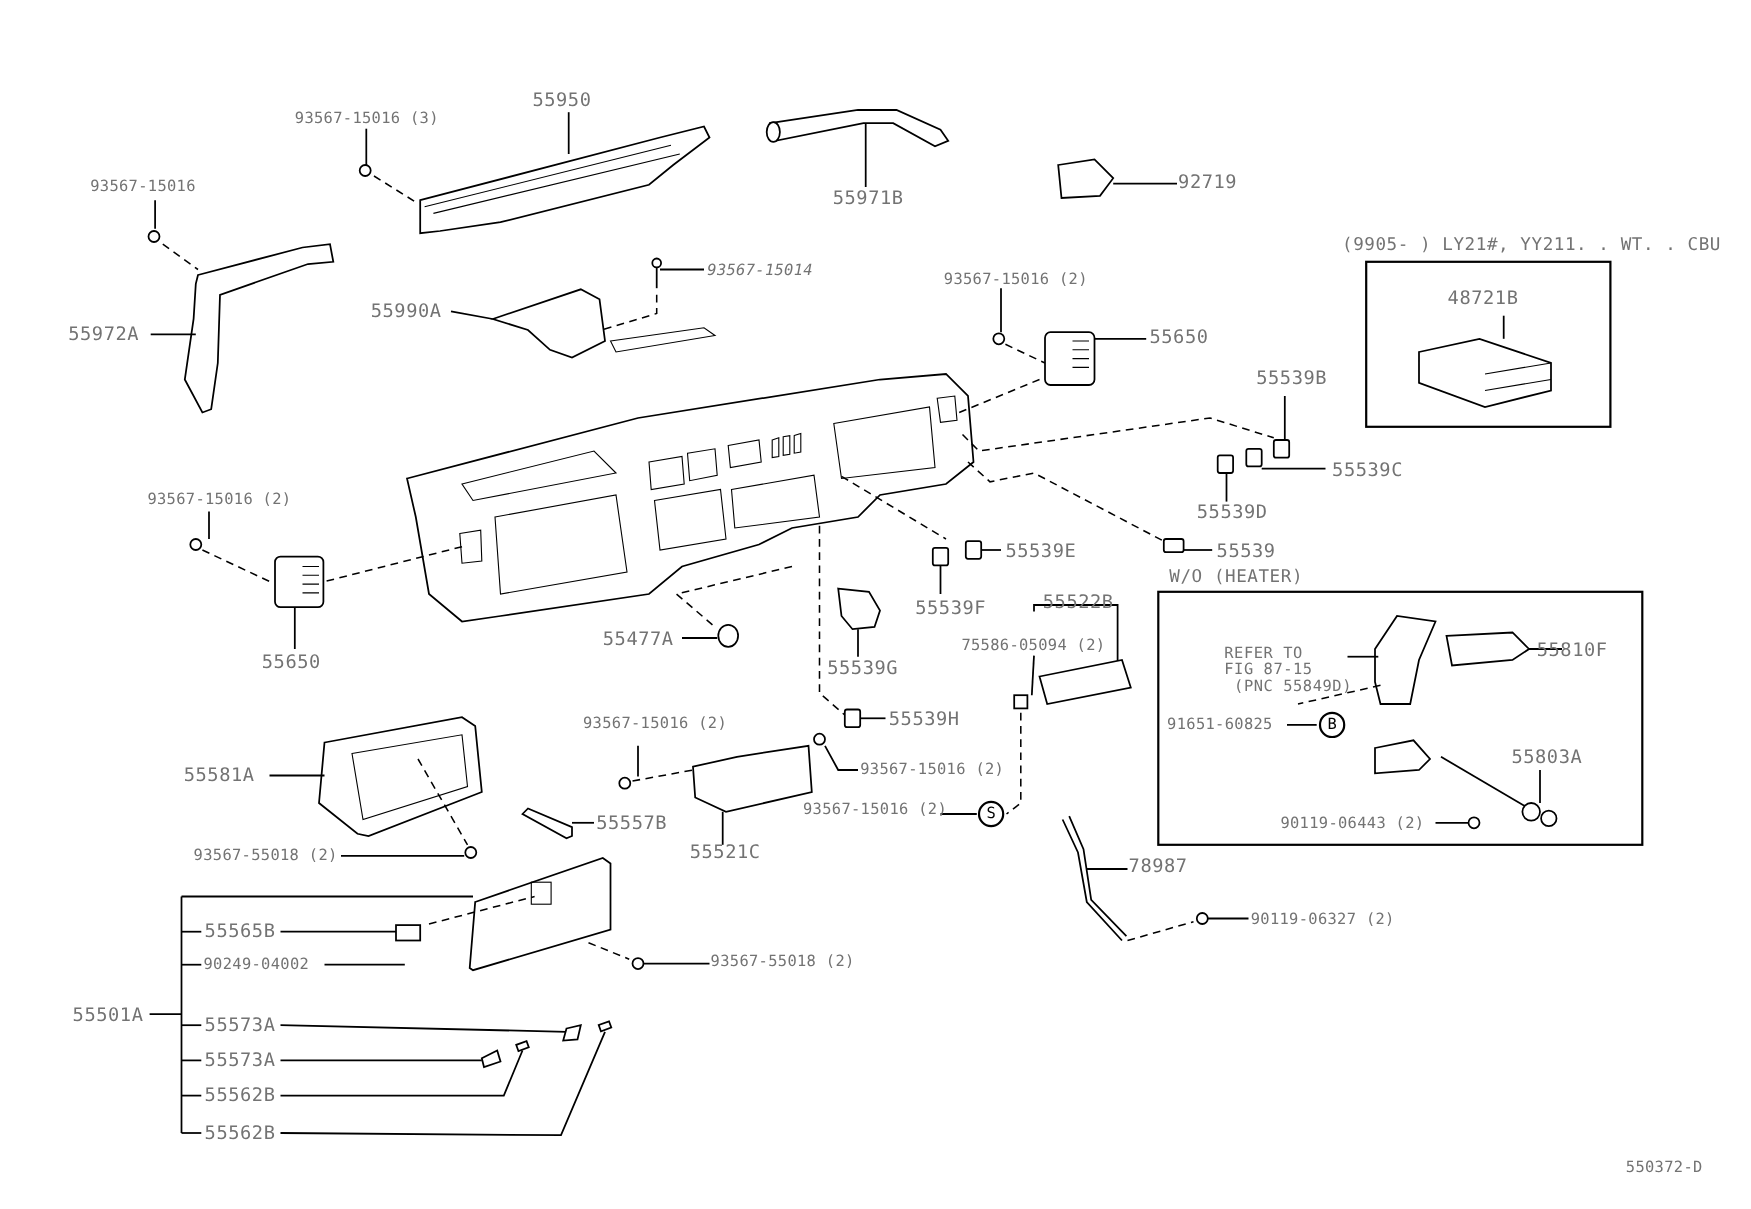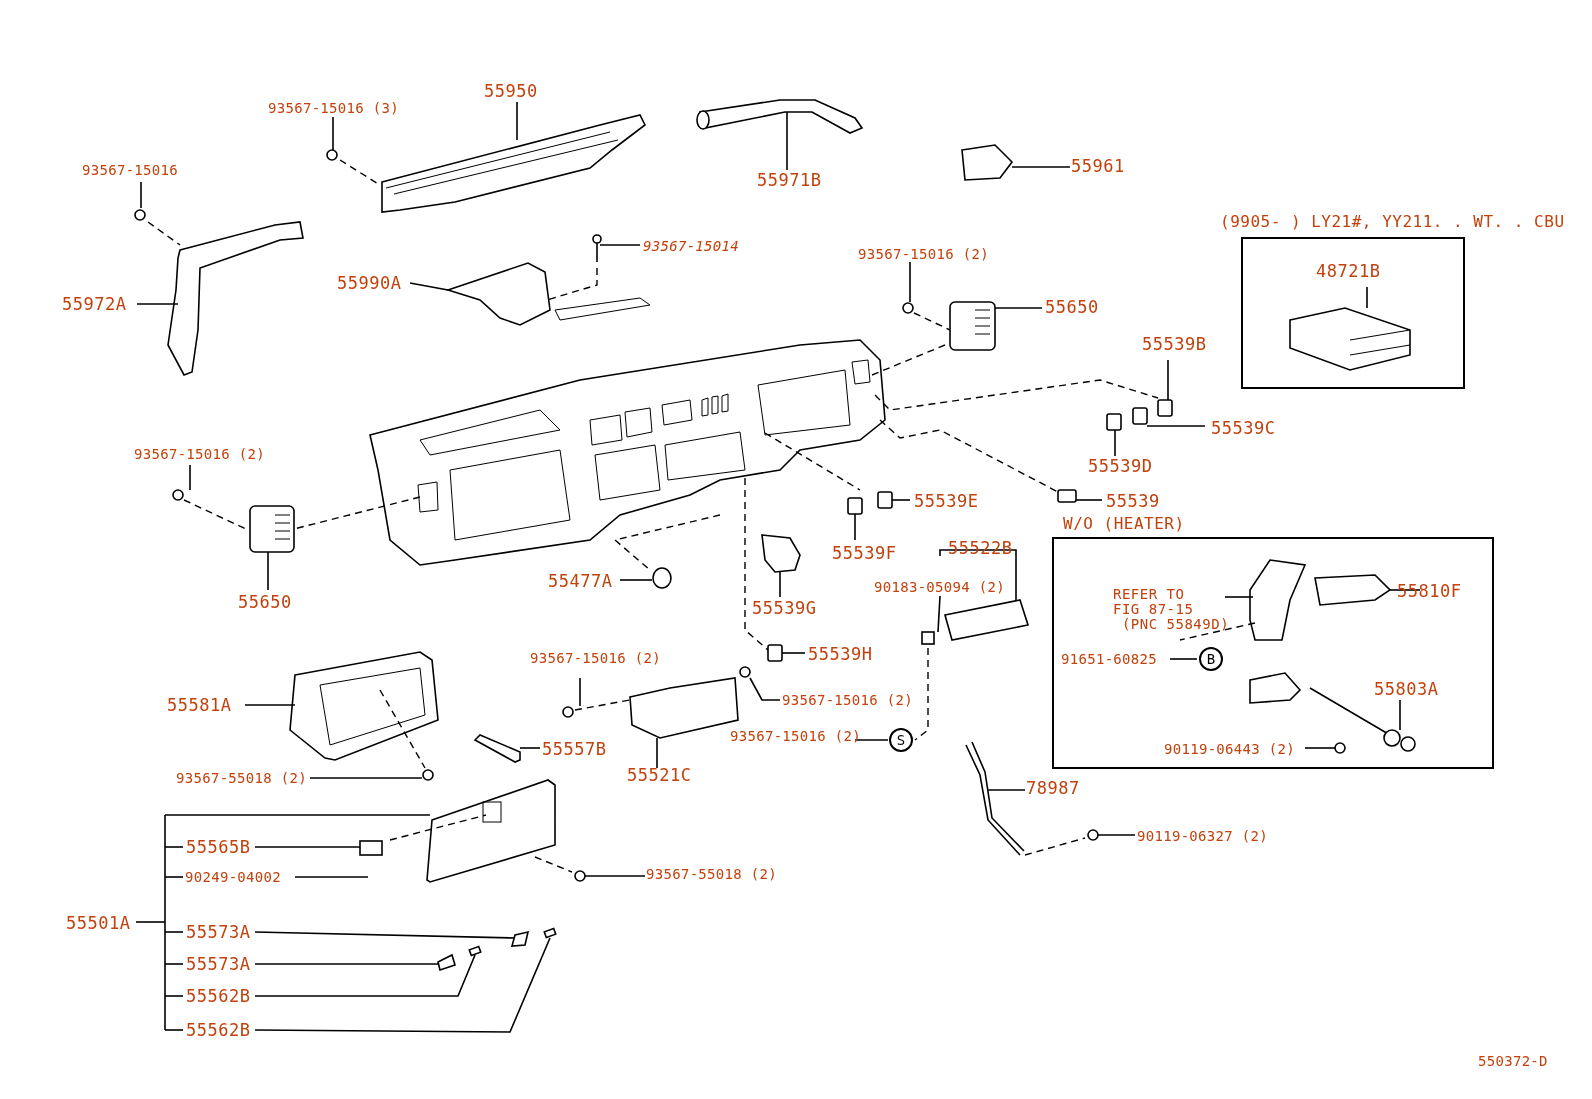--- a/index.html
+++ b/index.html
@@ -1,20 +1,20 @@
 <!DOCTYPE html>
 <html><head>
 <meta charset="utf-8">
 <style>
   html, body { margin:0; padding:0; background:#ffffff; }
   body { width:1592px; height:1099px; position:relative; overflow:hidden;
          font-family:"Liberation Sans", sans-serif; color:#000; }
   #diagram { position:absolute; left:0; top:0; width:1592px; height:1099px; }
   .lbl { position:absolute; font-family:"DejaVu Sans Mono", monospace; font-size:17px;
-         letter-spacing:0.5px; white-space:nowrap; line-height:1; color:#c2410c; }
+         letter-spacing:0.5px; white-space:nowrap; line-height:1; color:#737373; }
   .lbl.sm { font-size:14px; letter-spacing:0.3px; }
   .lbl.note { font-size:14px; line-height:15px; white-space:pre; }
   .lbl.hdr { font-size:16px; }
   svg .ln { stroke:#000; stroke-width:1.6; fill:none; }
   svg .dash { stroke:#000; stroke-width:1.4; fill:none; stroke-dasharray:7 5; }
   svg .part { stroke:#000; stroke-width:1.6; fill:#fff; }
   svg .thin { stroke:#000; stroke-width:1; fill:none; }
   svg .box { stroke:#000; stroke-width:2; fill:none; }
   .circ { position:absolute; width:20px; height:20px; border:2px solid #000; border-radius:50%;
           font-family:"DejaVu Sans Mono", monospace; font-size:14px; text-align:center; line-height:20px; }
@@ -221,40 +221,40 @@
     <line class="ln" x1="1400" y1="700" x2="1400" y2="730"></line>
     <circle class="part" cx="1340" cy="748" r="5"></circle>
     <line class="ln" x1="1305" y1="748" x2="1335" y2="748"></line>
   </g>
 </svg>
 
 
 <span class="lbl" style="left:484px;top:83px;">55950</span>
 <span class="lbl sm" style="left:268px;top:101px;">93567-15016 (3)</span>
 <span class="lbl" style="left:757px;top:172px;">55971B</span>
-<span class="lbl" style="left:1071px;top:158px;">55961</span>
+<span class="lbl" style="left:1071px;top:158px;">92719</span>
 <span class="lbl sm" style="left:82px;top:163px;">93567-15016</span>
 <span class="lbl" style="left:62px;top:296px;">55972A</span>
 <span class="lbl sm" style="left:643px;top:239px;font-style:italic;">93567-15014</span>
 <span class="lbl" style="left:337px;top:275px;">55990A</span>
 <span class="lbl sm" style="left:858px;top:247px;">93567-15016 (2)</span>
 <span class="lbl" style="left:1045px;top:299px;">55650</span>
 <span class="lbl hdr" style="left:1220px;top:214px;">(9905-     ) LY21#, YY211. . WT. . CBU</span>
 <span class="lbl" style="left:1316px;top:263px;">48721B</span>
 <span class="lbl" style="left:1142px;top:336px;">55539B</span>
 <span class="lbl" style="left:1211px;top:420px;">55539C</span>
 <span class="lbl" style="left:1088px;top:458px;">55539D</span>
 <span class="lbl" style="left:1106px;top:493px;">55539</span>
 <span class="lbl hdr" style="left:1063px;top:516px;">W/O (HEATER)</span>
 <span class="lbl sm" style="left:134px;top:447px;">93567-15016 (2)</span>
 <span class="lbl" style="left:238px;top:594px;">55650</span>
 <span class="lbl" style="left:914px;top:493px;">55539E</span>
 <span class="lbl" style="left:832px;top:545px;">55539F</span>
 <span class="lbl" style="left:948px;top:540px;">55522B</span>
-<span class="lbl sm" style="left:874px;top:580px;">90183-05094 (2)</span>
+<span class="lbl sm" style="left:874px;top:580px;">75586-05094 (2)</span>
 <span class="lbl" style="left:548px;top:573px;">55477A</span>
 <span class="lbl" style="left:752px;top:600px;text-align:center;">55539G</span>
 <span class="lbl" style="left:808px;top:646px;">55539H</span>
 <span class="lbl sm" style="left:530px;top:651px;">93567-15016 (2)</span>
 <span class="lbl sm" style="left:782px;top:693px;">93567-15016 (2)</span>
 <span class="lbl sm" style="left:730px;top:729px;">93567-15016 (2)</span>
 <span class="circ" style="left:889px;top:728px;">S</span>
 <span class="lbl" style="left:167px;top:697px;">55581A</span>
 <span class="lbl sm" style="left:176px;top:771px;">93567-55018 (2)</span>
 <span class="lbl" style="left:542px;top:741px;">55557B</span>

